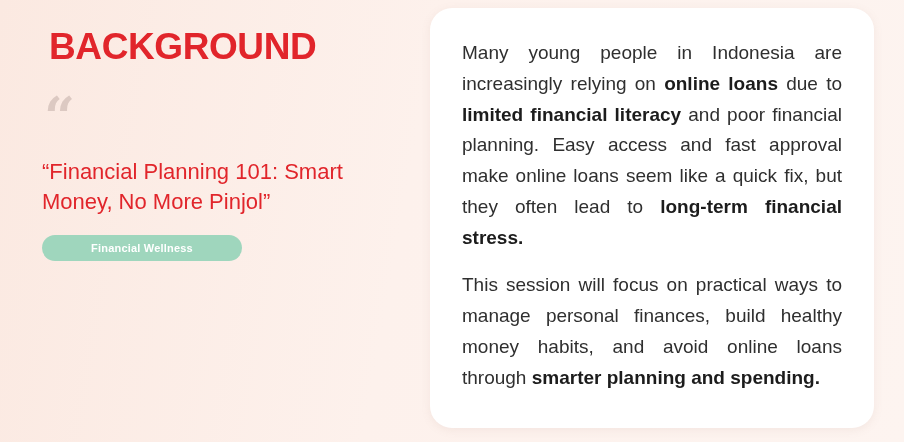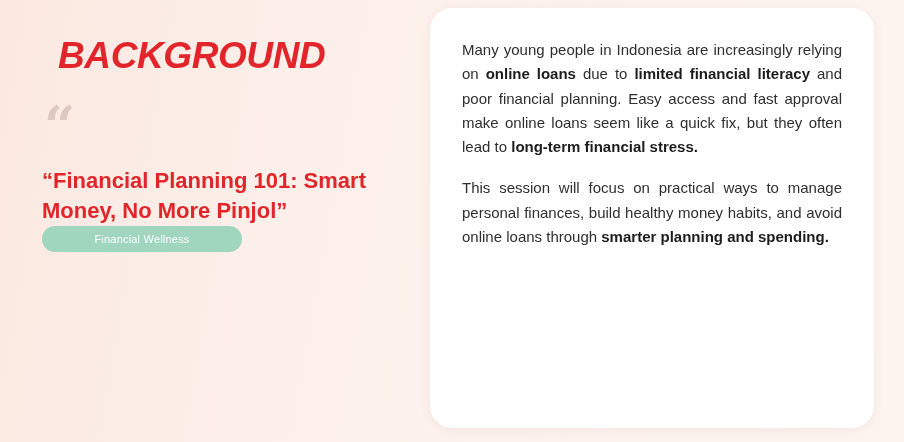--- a/index.html
+++ b/index.html
@@ -26,51 +26,51 @@
     width: 430px;
     padding: 18px 0 0 42px;
     box-sizing: border-box;
   }
   .title {
     color: #e1252b;
     font-weight: bold;
     font-size: 37px;
     line-height: 1.18;
     letter-spacing: -0.4px;
-    margin: 16px;
+    margin: 7px;
     text-transform: uppercase;
-    font-style: italic;
   }
   .title .line2 {
     display: block;
   }
   .quote-mark {
     margin-top: 38px;
     margin-left: 2px;
     color: #dcc9c2;
     font-size: 54px;
     line-height: 0.4;
     font-family: "DejaVu Serif", serif;
     font-weight: bold;
     height: 26px;
   }
   .quote-text {
     margin-top: 24px;
     color: #e1252b;
-    font-weight: bold;
+    font-weight: normal;
     font-size: 22px;
     line-height: 1.38;
     max-width: 330px;
   }
   .badge {
+    margin-top: 18px;
     display: inline-block;
     background: #9fd6bd;
     color: #ffffff;
     font-size: 11px;
-    font-weight: normal;
+    font-weight: bold;
     letter-spacing: 0.2px;
     border-radius: 14px;
     padding: 7px 0;
     width: 200px;
     text-align: center;
   }
   .right-col {
     flex: 1;
     padding: 8px 30px 14px 0;
     box-sizing: border-box;
@@ -79,21 +79,21 @@
   .card {
     background: #ffffff;
     border-radius: 22px;
     box-shadow: 0 2px 10px rgba(160,120,110,0.10);
     padding: 30px 32px 26px 32px;
     box-sizing: border-box;
     width: 100%;
   }
   .para {
     color: #2f2f2f;
-    font-size: 15px;
+    font-size: 19px;
     line-height: 1.62;
     text-align: justify;
     margin: 0 0 17px 0;
   }
   .para:last-child {
     margin-bottom: 8px;
   }
   .para b {
     font-weight: bold;
     color: #1c1c1c;

